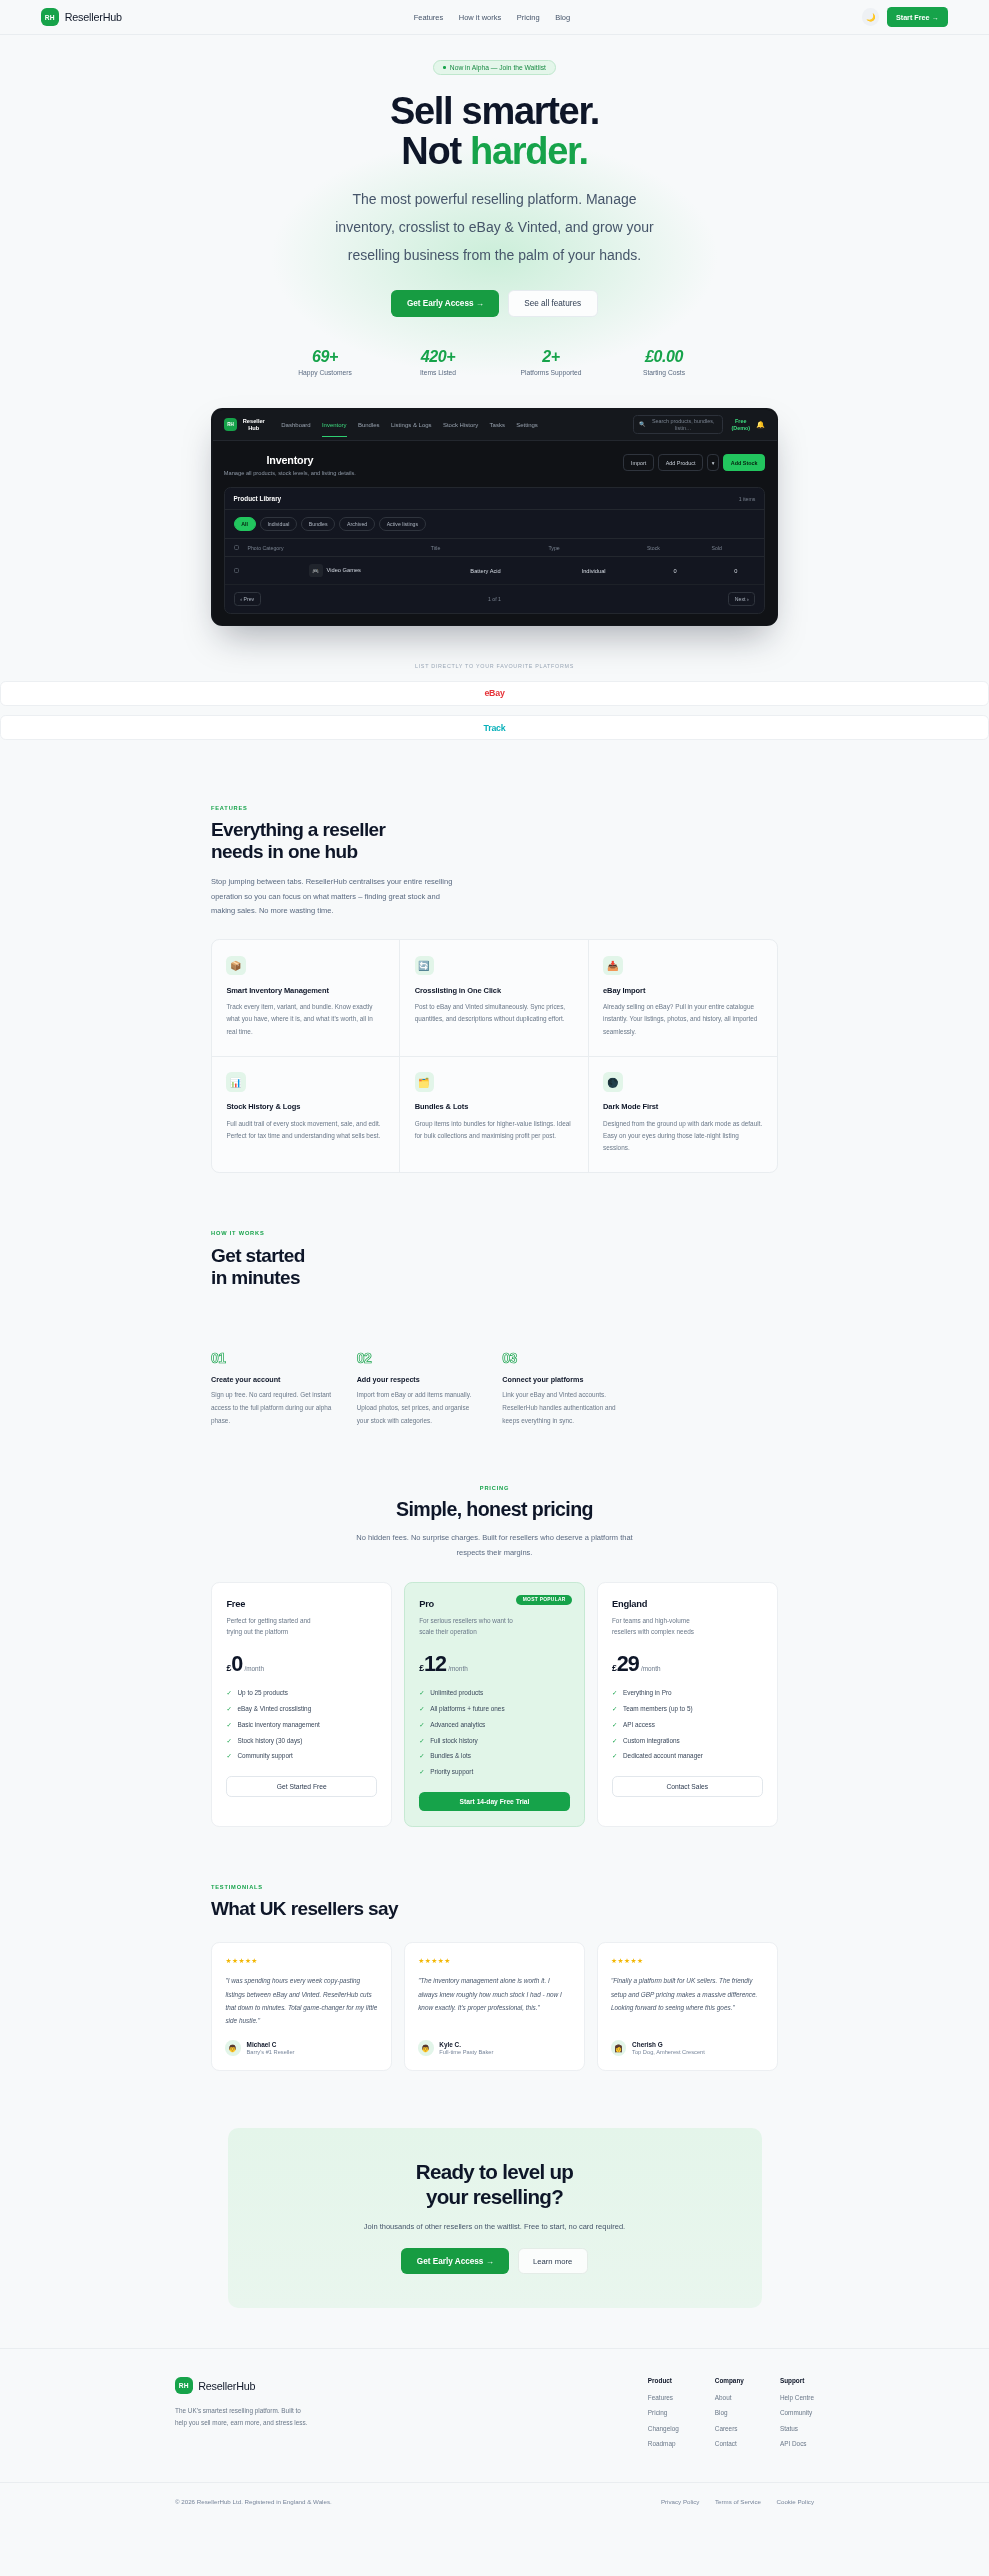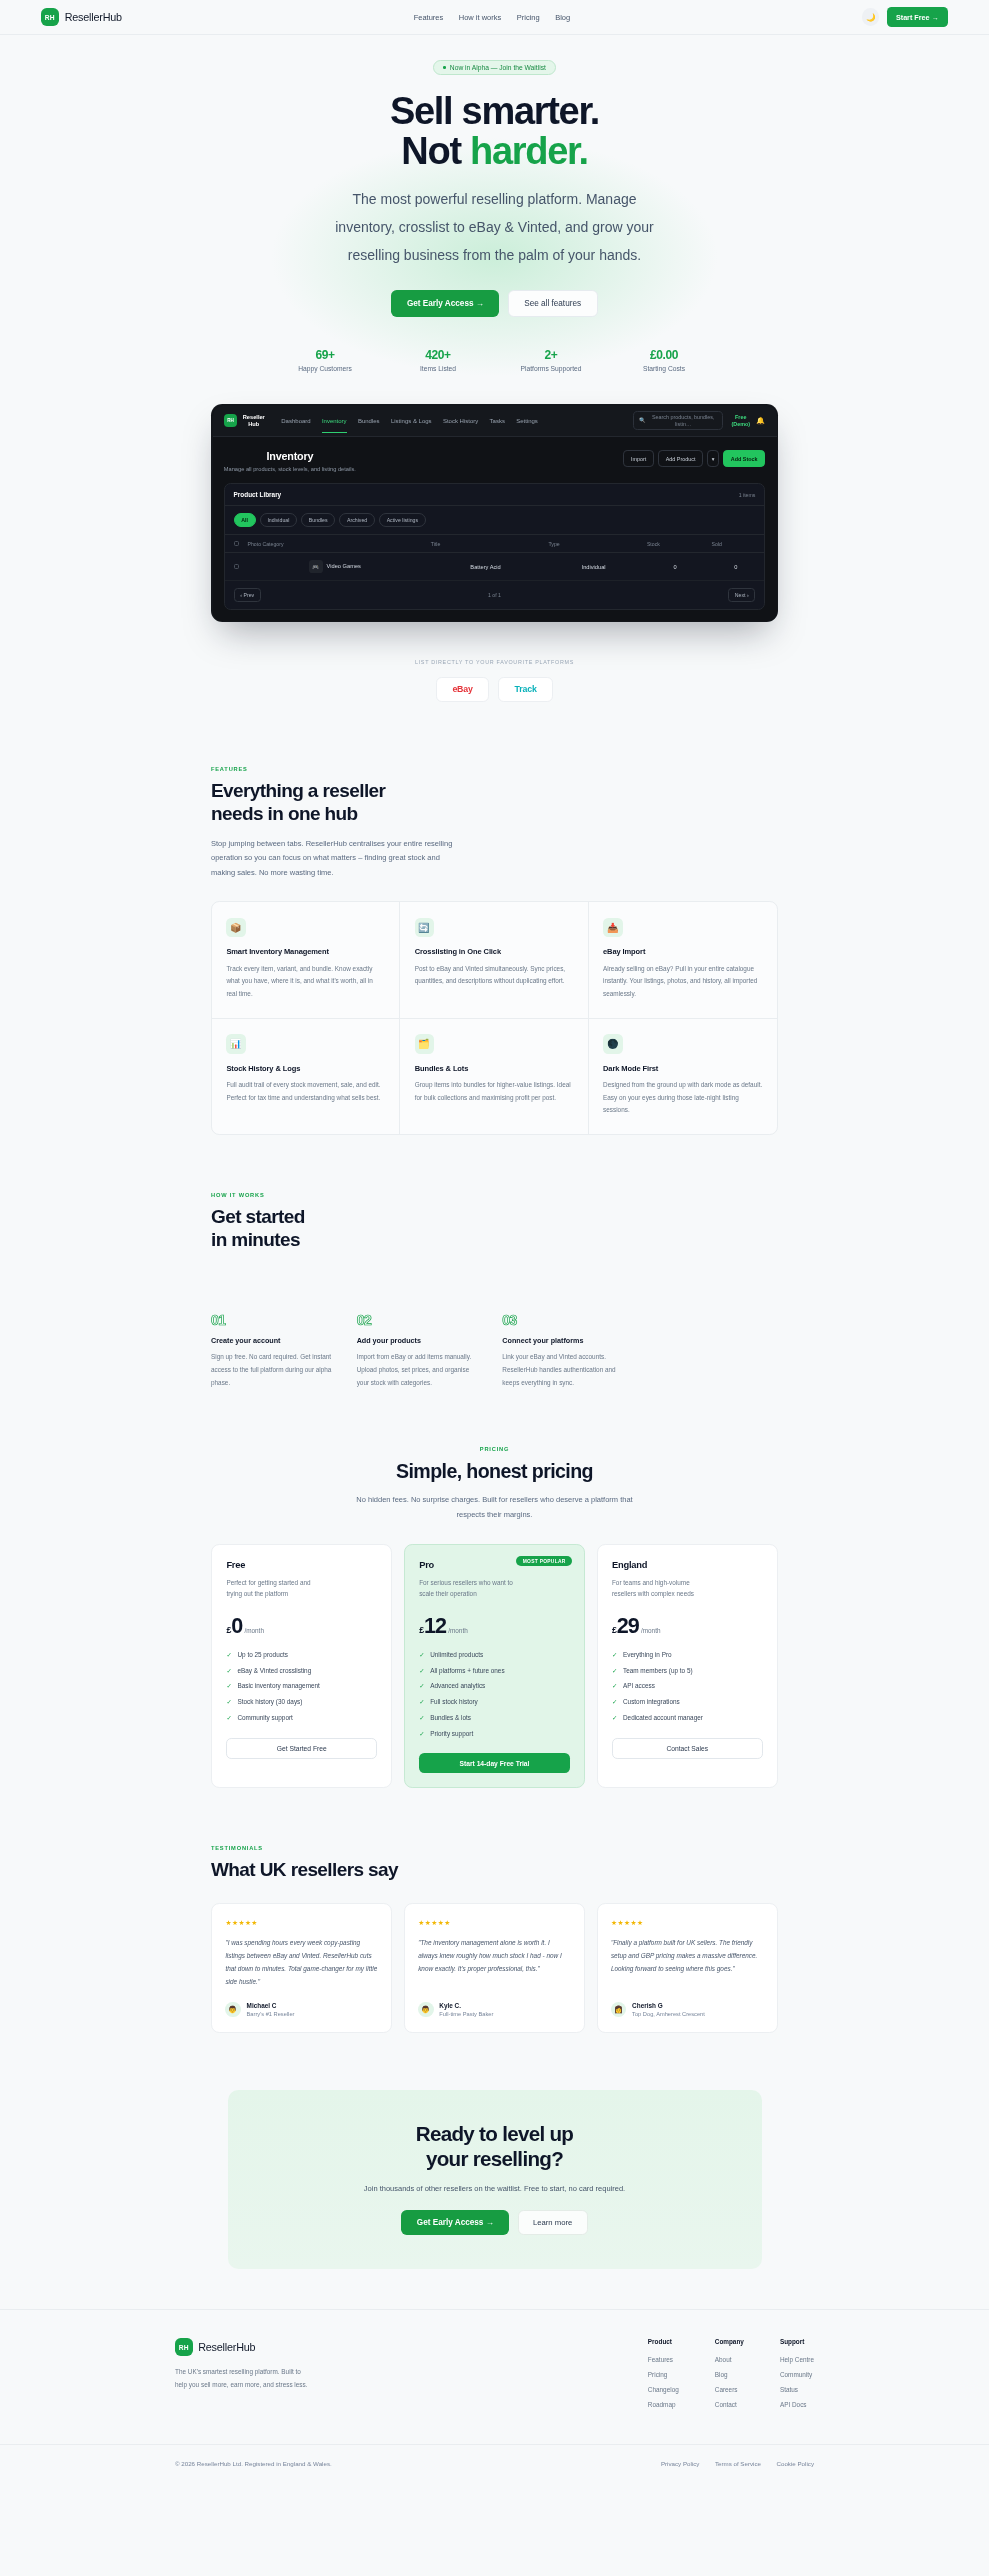--- a/index.html
+++ b/index.html
@@ -67,21 +67,21 @@
     padding:7.7px 15.5px;font-size:8.2px;font-weight:bold;cursor:pointer;
     font-family:"Liberation Sans", sans-serif;
   }
   .btn-lg-ghost{
     background:#fcfdfd;color:#2c3a4f;border:0.5px solid #e6ebef;border-radius:5.7px;
     padding:7.7px 15.5px;font-size:8.2px;cursor:pointer;
     font-family:"Liberation Sans", sans-serif;
   }
   .stats { margin-top:31px;display:flex;justify-content:center;gap:41px; }
   .stat { text-align:center;width:72px; }
-  .stat .v { font-size:12px;font-weight:bold;color:#16a34a;letter-spacing:-0.4px; }
+  .stat .v { font-size:16px;font-weight:bold;color:#16a34a;letter-spacing:-0.4px;font-style:italic; }
   .stat .l { font-size:6.7px;color:#5a6a80;margin-top:3.6px; }
 
   
   .mock-outer { margin-top:32px; display:flex; justify-content:center; }
   .mock {
     width:567px;border-radius:11.3px;background:#13161b;overflow:hidden;
     box-shadow:0 17.5px 36px -10.3px rgba(16,24,40,.35);
     padding:1.5px;
   }
   .mock-inner{ border-radius:9.8px;overflow:hidden;background:#101216; }
@@ -125,21 +125,21 @@
   .tbl th:first-child,.tbl td:first-child{padding-left:8.8px;width:17.5px;}
   .cbx{width:5.7px;height:5.7px;border:0.5px solid #4a515c;border-radius:1.5px;display:block;}
   .thumb{width:13.4px;height:13.4px;border-radius:3.1px;background:#20242c;display:inline-flex;align-items:center;justify-content:center;font-size:5.7px;vertical-align:middle;margin-right:4.1px;}
   .pager{display:flex;align-items:center;padding:6.7px 8.8px;}
   .pg-btn{border:0.5px solid #2f343d;border-radius:3.6px;padding:3.1px 5.7px;font-size:5.2px;color:#aeb6c1;}
   .pg-mid{margin:0 auto;font-size:5.2px;color:#79828f;}
 
   
   .plat { margin-top:37px;text-align:center;padding-bottom:7.2px; }
   .plat .eyebrow{font-size:5.4px;letter-spacing:0.7px;color:#9aa7b6;text-transform:uppercase;}
-  .plat-logos{margin-top:11.3px;display:flex;gap:9px;justify-content:center;}
+  .plat-logos{margin-top:11.3px;display:flex;gap:9px;justify-content:center;flex-direction:column;}
   .plat-chip{
     background:#fff;border:0.5px solid #eceff2;border-radius:5.7px;
     padding:6.7px 15.5px;font-size:8.8px;font-weight:bold;letter-spacing:-0.2px;
   }
   .plat-chip.ebay{color:#e53238;}
   .plat-chip.vinted{color:#09b1ba;}
 
   
   .section{ padding:57px 0 0; }
   .eyebrow-g{font-size:5.7px;letter-spacing:0.8px;color:#16a34a;font-weight:bold;text-transform:uppercase;}
@@ -446,21 +446,21 @@
         <span>in minutes</span>
       </h2>
       <div class="steps">
         <div>
           <div class="step-n">01</div>
           <div class="step-t">Create your account</div>
           <div class="step-d">Sign up free. No card required. Get instant access to the full platform during our alpha phase.</div>
         </div>
         <div>
           <div class="step-n">02</div>
-          <div class="step-t">Add your products</div>
+          <div class="step-t">Add your respects</div>
           <div class="step-d">Import from eBay or add items manually. Upload photos, set prices, and organise your stock with categories.</div>
         </div>
         <div>
           <div class="step-n">03</div>
           <div class="step-t">Connect your platforms</div>
           <div class="step-d">Link your eBay and Vinted accounts. ResellerHub handles authentication and keeps everything in sync.</div>
         </div>
       </div>
     </div>
   </div>

